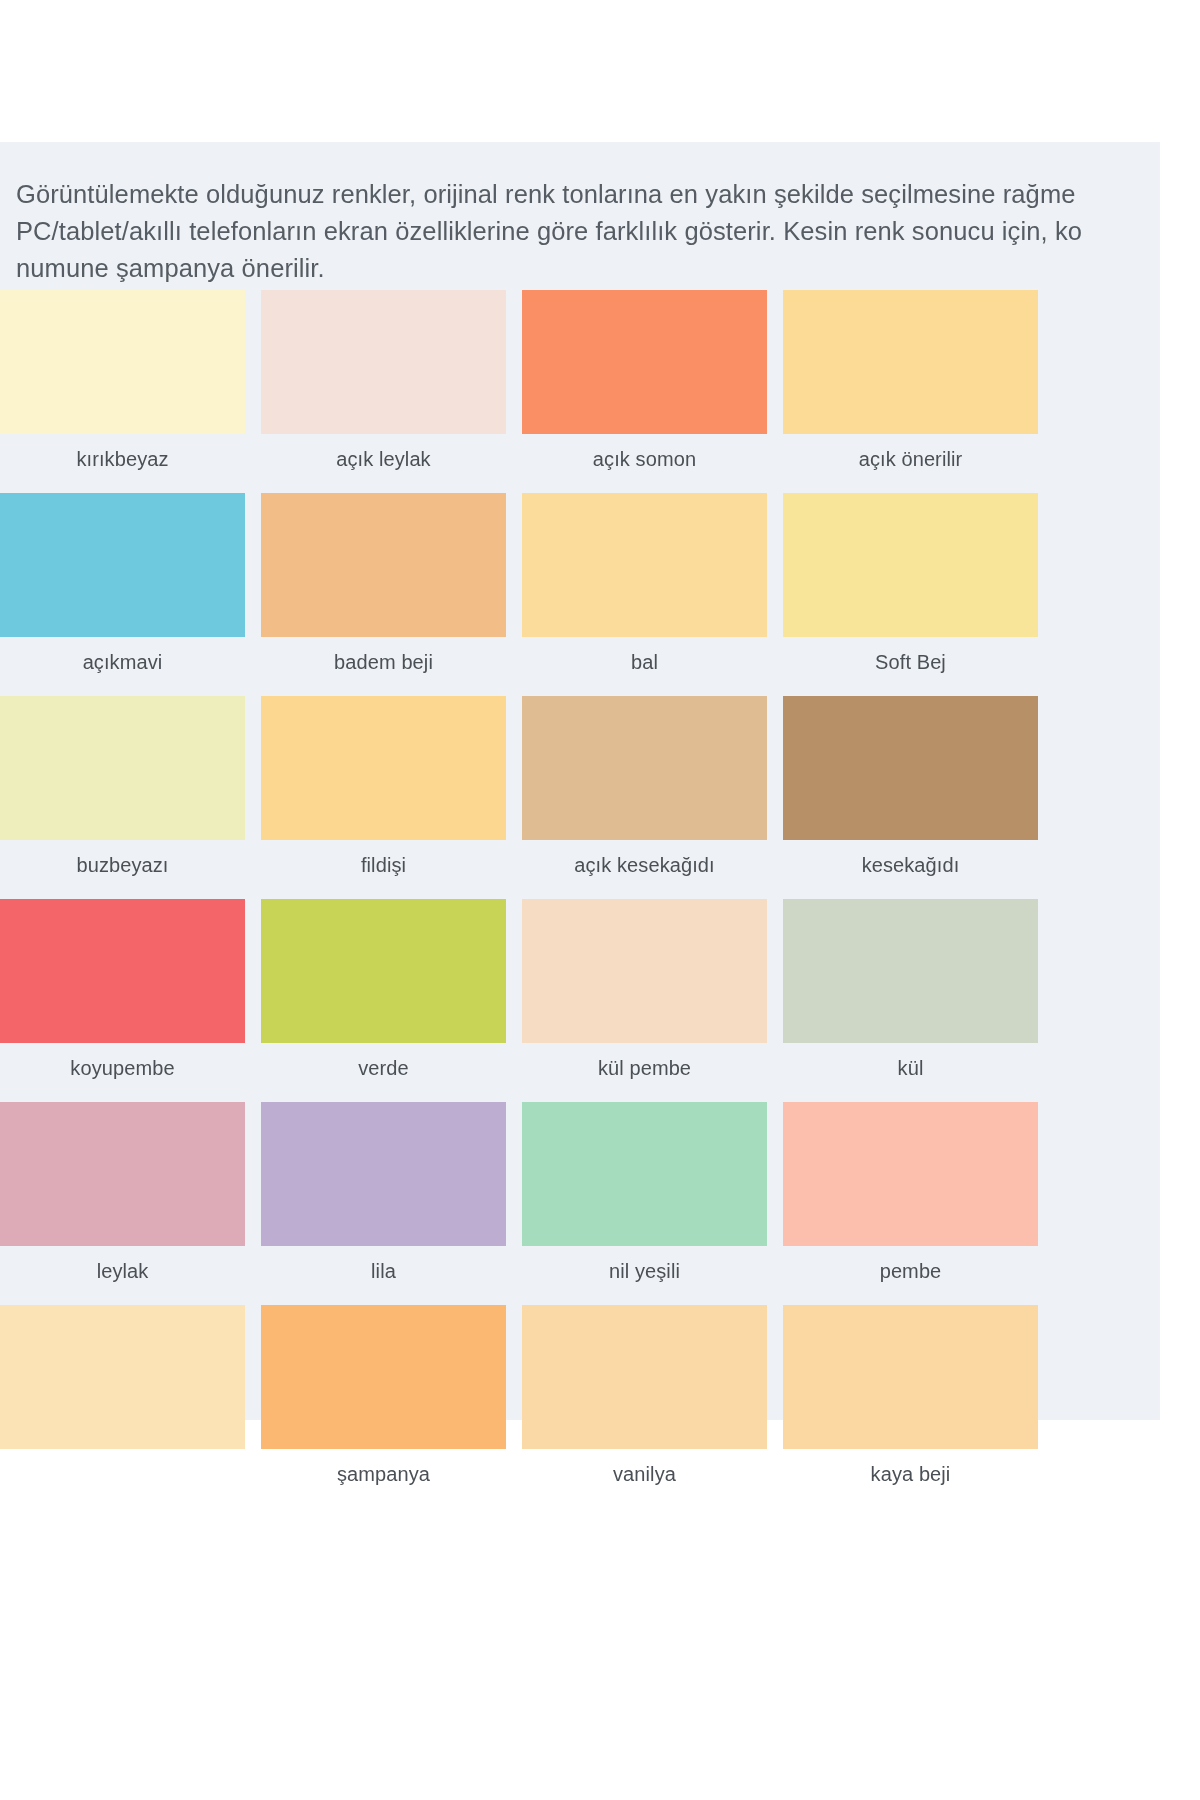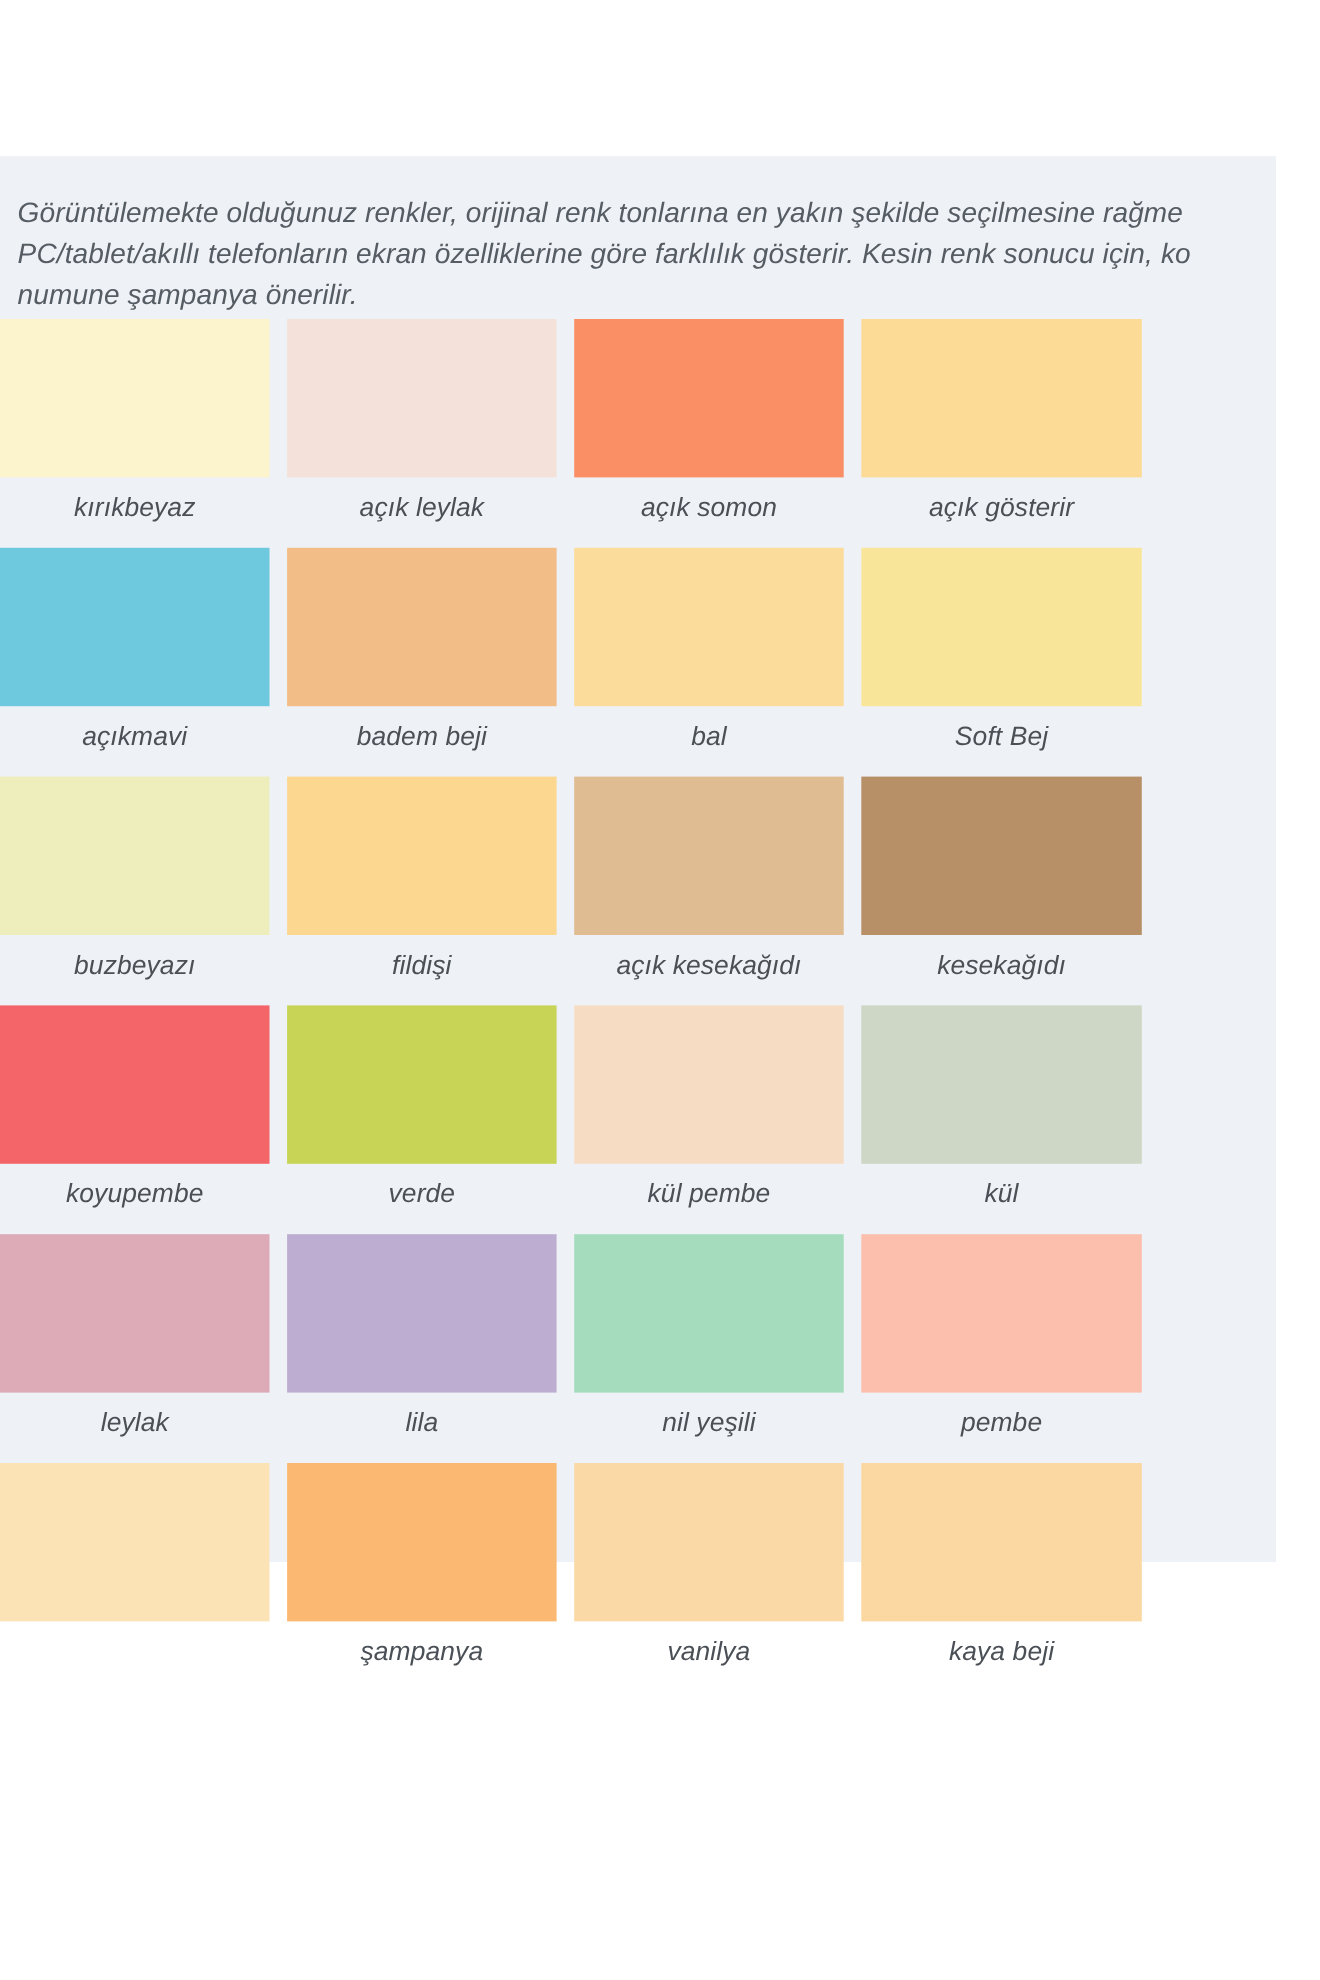--- a/index.html
+++ b/index.html
@@ -25,21 +25,20 @@
 
   
   .panel {
     position: absolute;
     left: 0;
     top: 142px;
     width: 1160px;
     height: 1278px;
     background: #eef1f5;
     box-sizing: border-box;
-    font-style: italic;
   }
 
   .notice {
     padding: 34px 0 0 16px;
     width: 1100px;             
     color: #555c63;
     font-size: 25.5px;
     line-height: 37px;
     letter-spacing: 0.1px;
     white-space: nowrap;
@@ -73,21 +72,21 @@
 
   .swatch {
     width: 100%;
     height: 144px;
     display: block;
   }
 
   .swatch-label {
     display: block;
     text-align: center;
-    font-size: 24px;
+    font-size: 20px;
     color: #4a5056;
     padding: 14px 0 22px 0;
     letter-spacing: 0.1px;
     white-space: nowrap;
   }
 </style>
 </head>
 <body>
 
 <div class="page">
@@ -110,21 +109,21 @@
         <div class="cell">
           <span class="swatch" style="background-color: rgb(244, 225, 217);"></span>
           <span class="swatch-label">açık leylak</span>
         </div>
         <div class="cell">
           <span class="swatch" style="background-color: rgb(250, 143, 101);"></span>
           <span class="swatch-label">açık somon</span>
         </div>
         <div class="cell">
           <span class="swatch" style="background-color: rgb(252, 219, 151);"></span>
-          <span class="swatch-label">açık gösterir</span>
+          <span class="swatch-label">açık önerilir</span>
         </div>
       </div>
 
       <div class="row">
         <div class="cell">
           <span class="swatch" style="background-color: rgb(110, 201, 222);"></span>
           <span class="swatch-label">açıkmavi</span>
         </div>
         <div class="cell">
           <span class="swatch" style="background-color: rgb(242, 189, 134);"></span>

